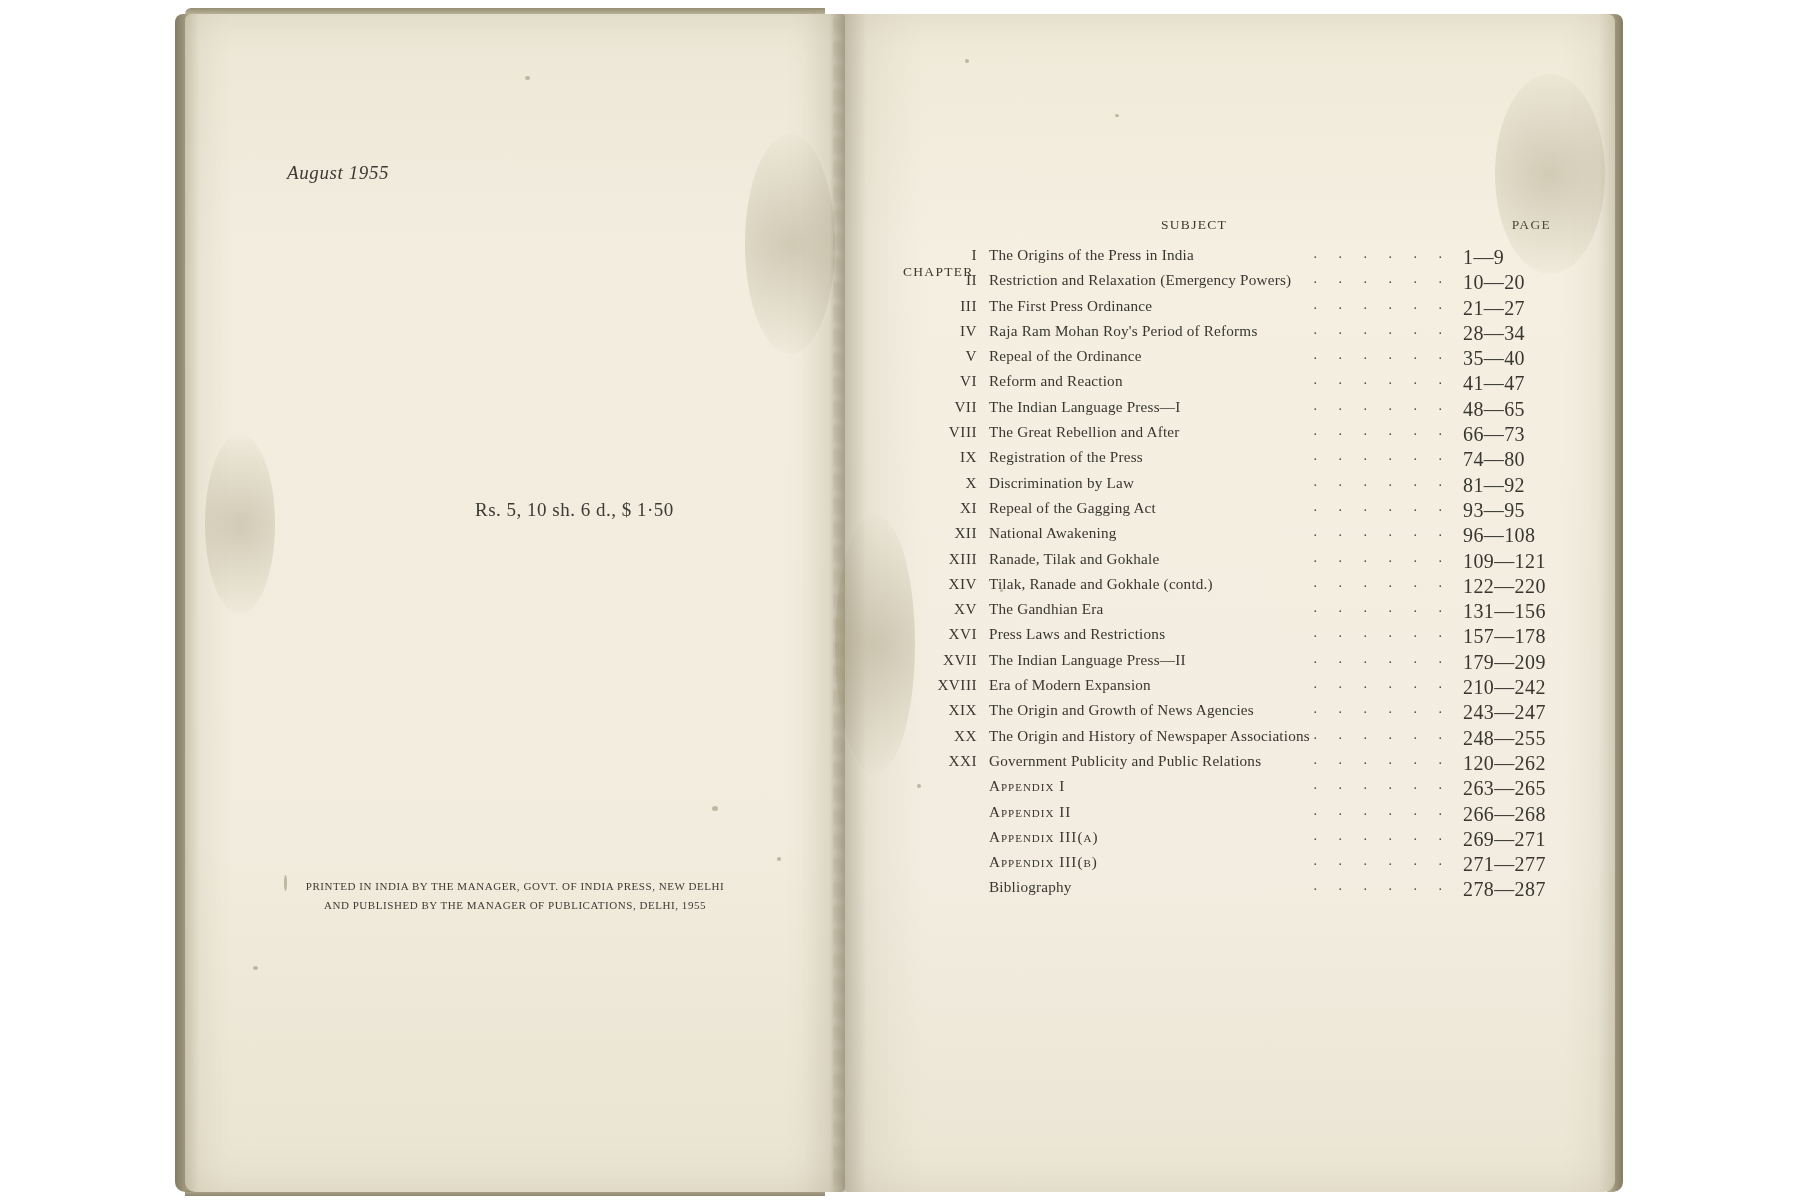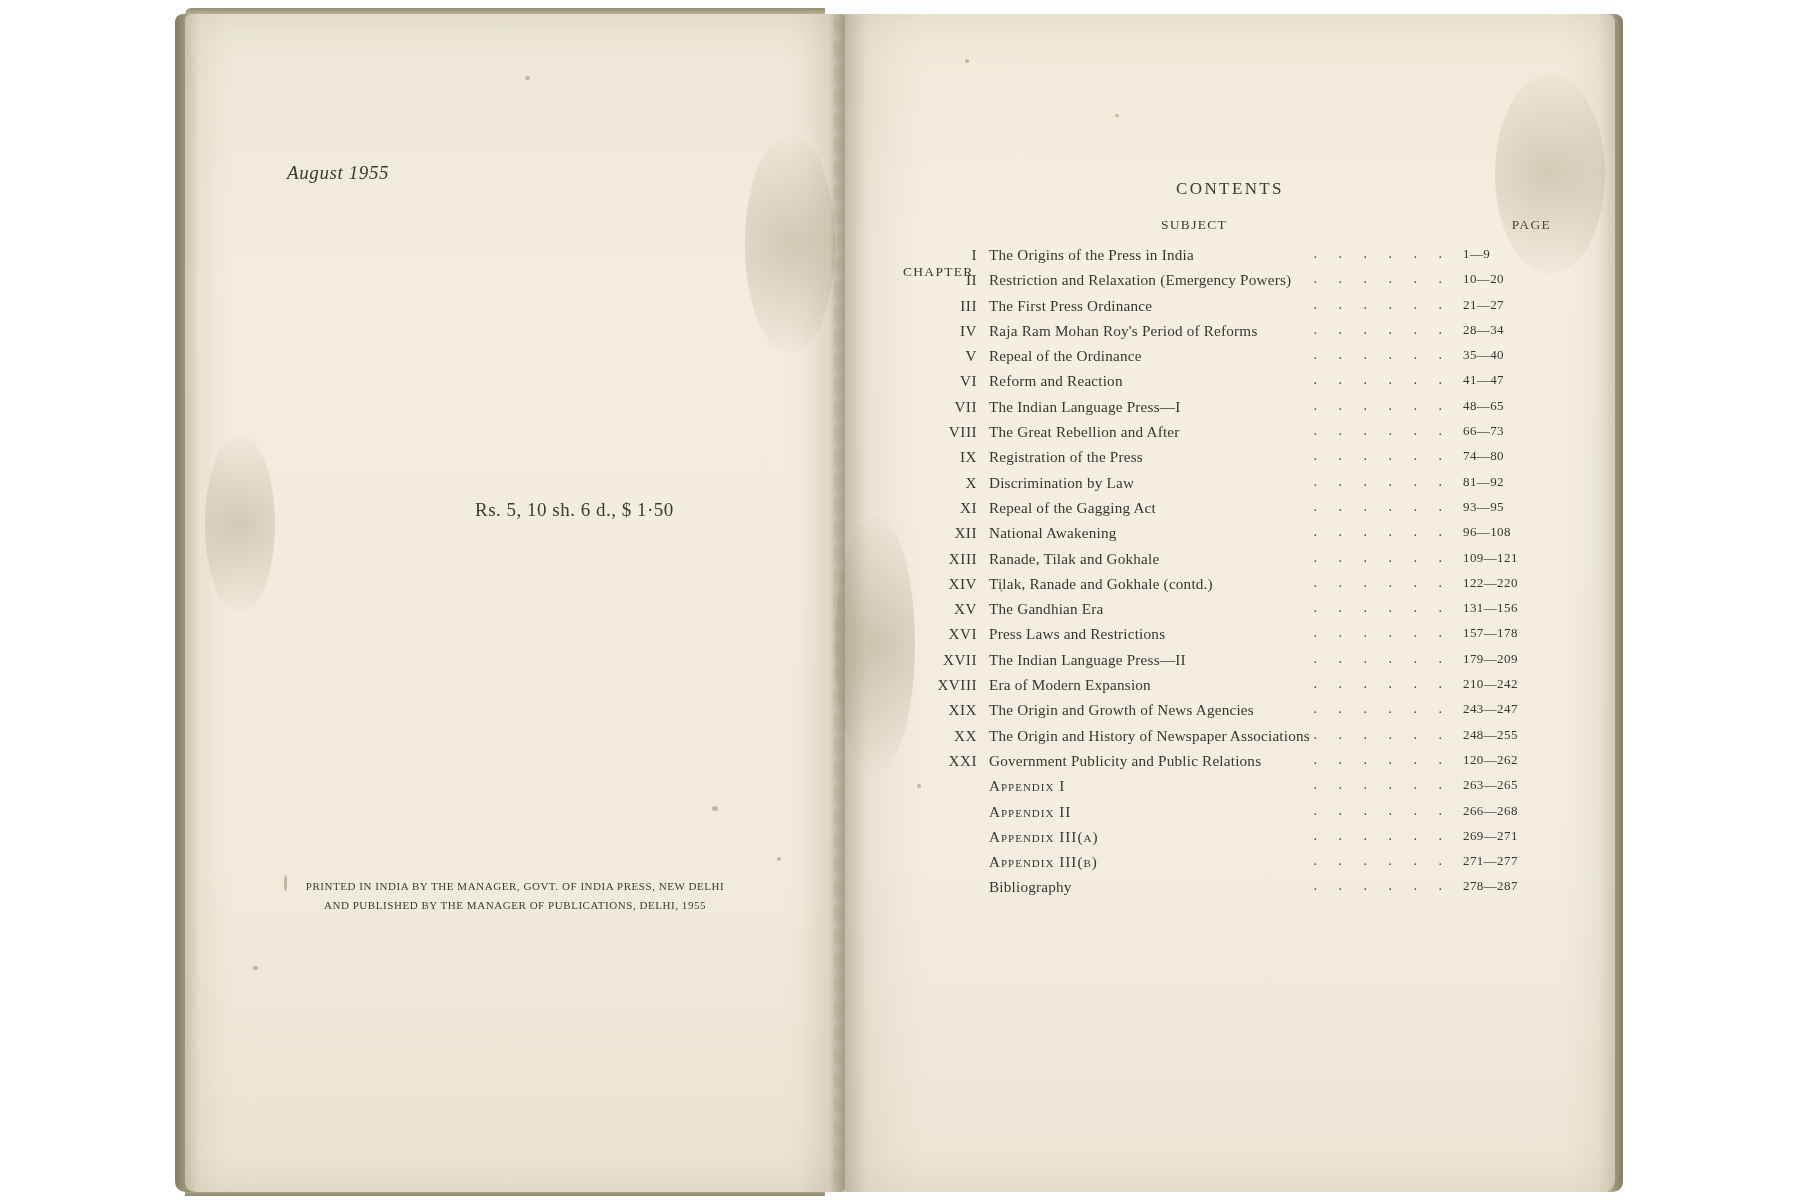--- a/index.html
+++ b/index.html
@@ -208,21 +208,21 @@
     color: #4a4940;
     font-size: 14px;
     overflow: hidden;
   }
   .toc-page {
     position: absolute;
     right: 0;
     width: 100px;
     text-align: left;
     letter-spacing: 0.4px;
-    font-size: 13px;
+    font-size: 20px;
   }
 
   
   .spot {
     position: absolute;
     border-radius: 50%;
     background: #8c8266;
     opacity: 0.5;
     pointer-events: none;
   }
@@ -263,21 +263,20 @@
     <div class="spot" style="left:68px; top:952px; width:5px; height:4px;"></div>
     <div class="smudge" style="left:20px; top:420px; width:70px; height:180px;"></div>
     <div class="smudge" style="left:560px; top:120px; width:90px; height:220px;"></div>
   </div>
 
   <div id="gutter"></div>
   <div id="gutter-edge"></div>
 
   <div class="page" id="page-right">
 
-    <div id="contents-title">CONTENTS</div>
 
     <div id="contents-head">
       <span class="h-chapter">CHAPTER</span>
       <span class="h-subject">SUBJECT</span>
       <span class="h-page">PAGE</span>
     </div>
 
     <div id="toc">
         <div class="toc-row">
           <span class="toc-num">I</span>

